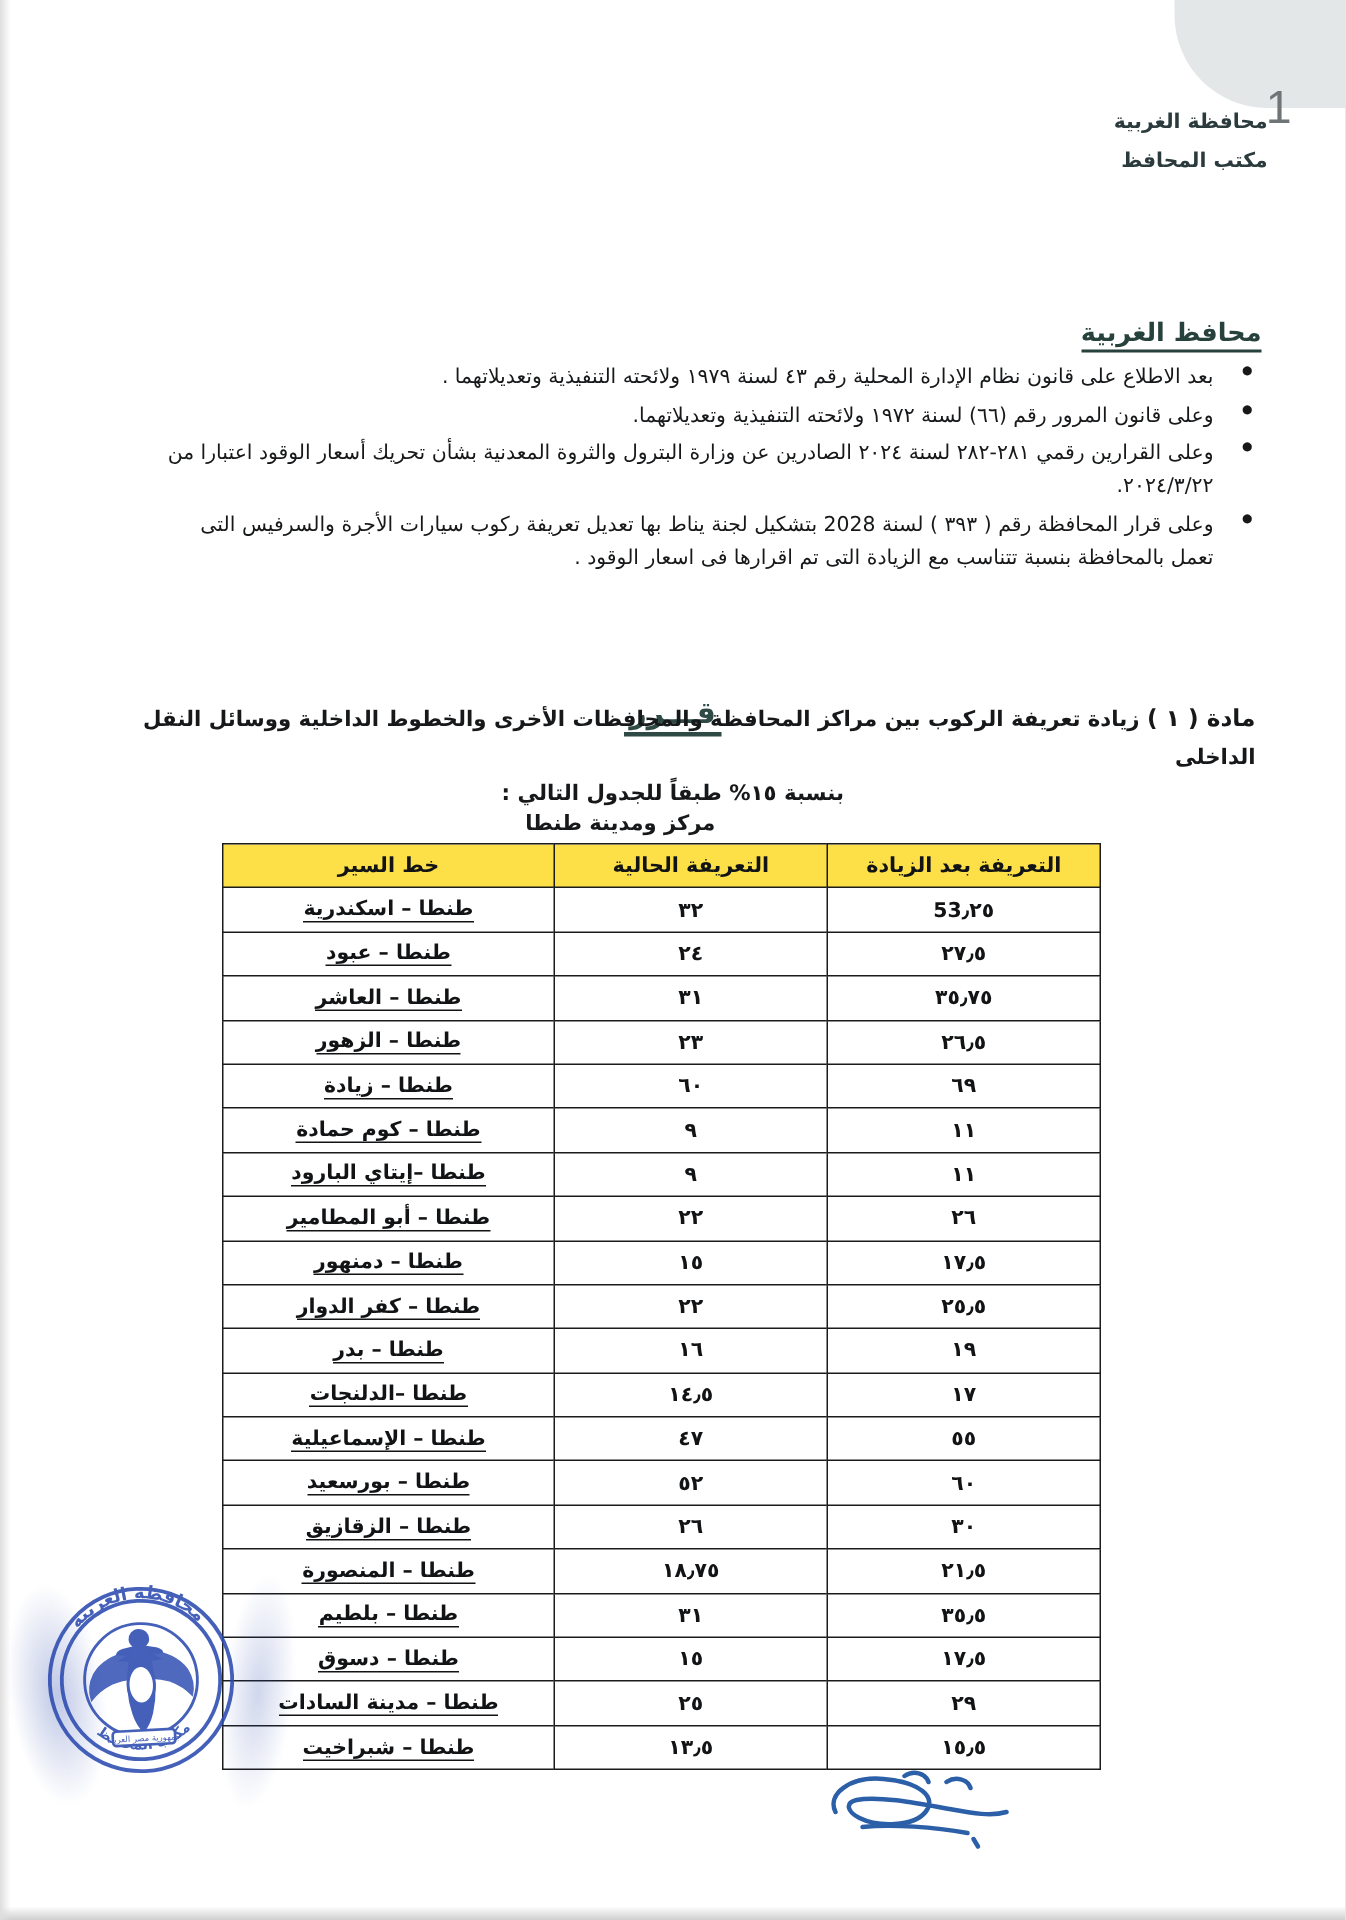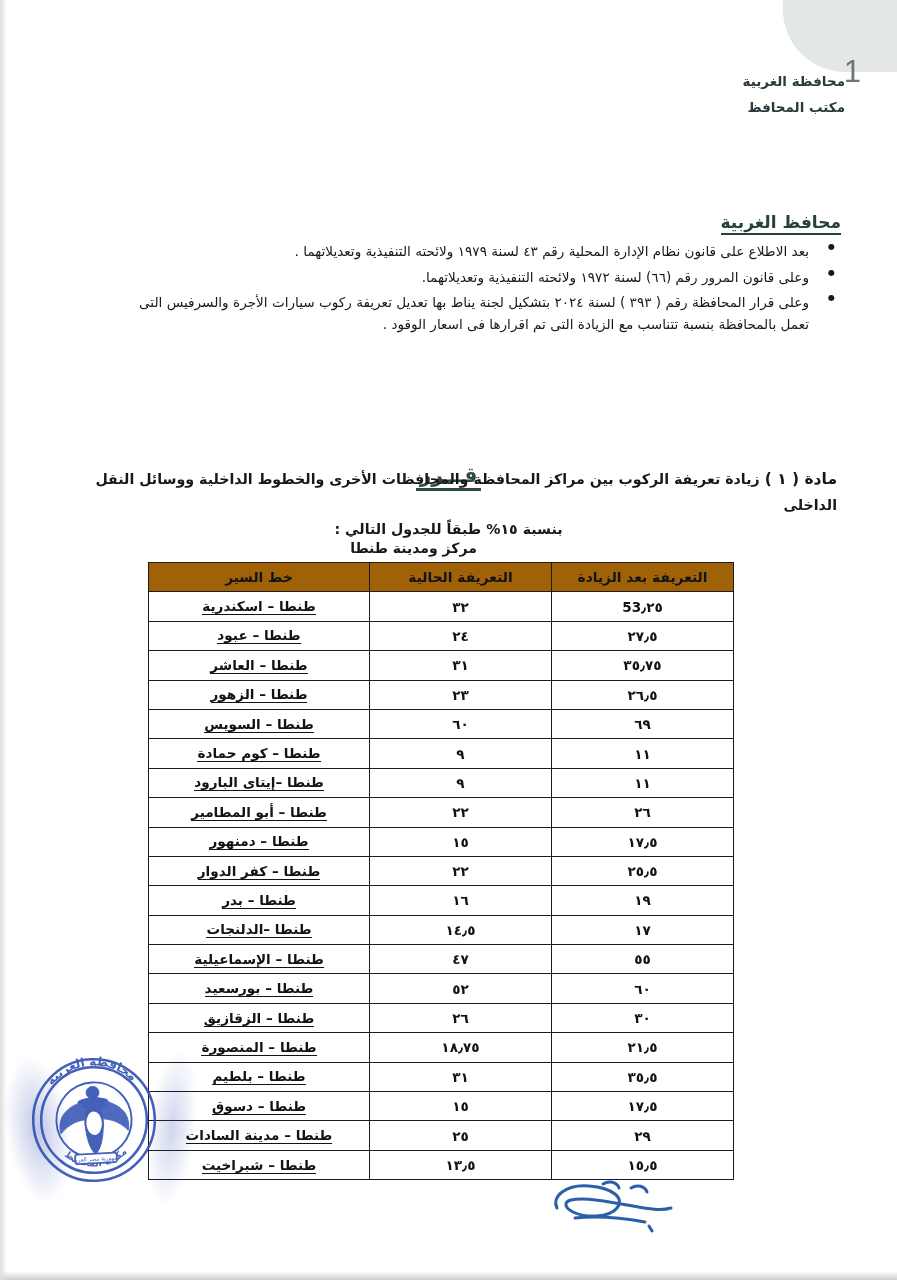--- a/index.html
+++ b/index.html
@@ -189,21 +189,21 @@
     border: 1.6px solid #1b1b1b;
     height: 29.4px;
     text-align: center;
     vertical-align: middle;
     font-size: 13.6px;
     font-weight: bold;
     color: #111315;
     padding: 0 4px;
   }
   .fare-table th {
-    background: #a16207;
+    background: #fde047;
     font-size: 13.8px;
   }
   .fare-table col.c-route  { width: 221px; }
   .fare-table col.c-cur    { width: 182px; }
   .fare-table col.c-new    { width: 182px; }
   .route-cell span {
     border-bottom: 1.4px solid #111315;
     padding-bottom: 0px;
     display: inline-block;
   }
@@ -274,21 +274,22 @@
     <div>محافظة الغربية</div>
     <div>مكتب المحافظ</div>
   </div>
 
 
   <div class="gov-heading">محافظ الغربية</div>
 
   <ul class="preamble">
     <li>بعد الاطلاع على قانون نظام الإدارة المحلية رقم ٤٣ لسنة ١٩٧٩ ولائحته التنفيذية وتعديلاتهما .</li>
     <li>وعلى قانون المرور رقم (٦٦) لسنة ١٩٧٢ ولائحته التنفيذية وتعديلاتهما.</li>
-    <li class="indent-wide">وعلى قرار المحافظة رقم ( ٣٩٣ ) لسنة ٢٠٢٤ بتشكيل لجنة يناط بها تعديل تعريفة ركوب سيارات الأجرة والسرفيس التى تعمل بالمحافظة بنسبة تتناسب مع الزيادة التى تم اقرارها فى اسعار الوقود .</li>
+    <li class="indent-wide">وعلى القرارين رقمي ٢٨١-٢٨٢ لسنة ٢٠٢٤ الصادرين عن وزارة البترول والثروة المعدنية بشأن تحريك أسعار الوقود اعتبارا من ٢٠٢٤/٣/٢٢.</li>
+    <li class="indent-wide">وعلى قرار المحافظة رقم ( ٣٩٣ ) لسنة 2028 بتشكيل لجنة يناط بها تعديل تعريفة ركوب سيارات الأجرة والسرفيس التى تعمل بالمحافظة بنسبة تتناسب مع الزيادة التى تم اقرارها فى اسعار الوقود .</li>
   </ul>
 
   <div class="qarrar-wrap">
     <span class="qarrar">قـــرر</span>
   </div>
 
   <div class="article">
     <span class="art-label">مادة ( ١ )</span>
     <span>زيادة تعريفة الركوب بين مراكز المحافظة والمحافظات الأخرى والخطوط الداخلية ووسائل النقل الداخلى</span>
     <span class="art-line2">بنسبة ١٥%  طبقاً للجدول التالي  :</span>
@@ -328,21 +329,21 @@
           <td class="route-cell"><span>طنطا – العاشر</span></td>
         </tr>
         <tr>
           <td class="num-cell">٢٦٫٥</td>
           <td class="num-cell">٢٣</td>
           <td class="route-cell"><span>طنطا – الزهور</span></td>
         </tr>
         <tr>
           <td class="num-cell">٦٩</td>
           <td class="num-cell">٦٠</td>
-          <td class="route-cell"><span>طنطا – السويس</span></td>
+          <td class="route-cell"><span>طنطا – زيادة</span></td>
         </tr>
         <tr>
           <td class="num-cell">١١</td>
           <td class="num-cell">٩</td>
           <td class="route-cell"><span>طنطا – كوم حمادة</span></td>
         </tr>
         <tr>
           <td class="num-cell">١١</td>
           <td class="num-cell">٩</td>
           <td class="route-cell"><span>طنطا –إيتاي البارود</span></td>

